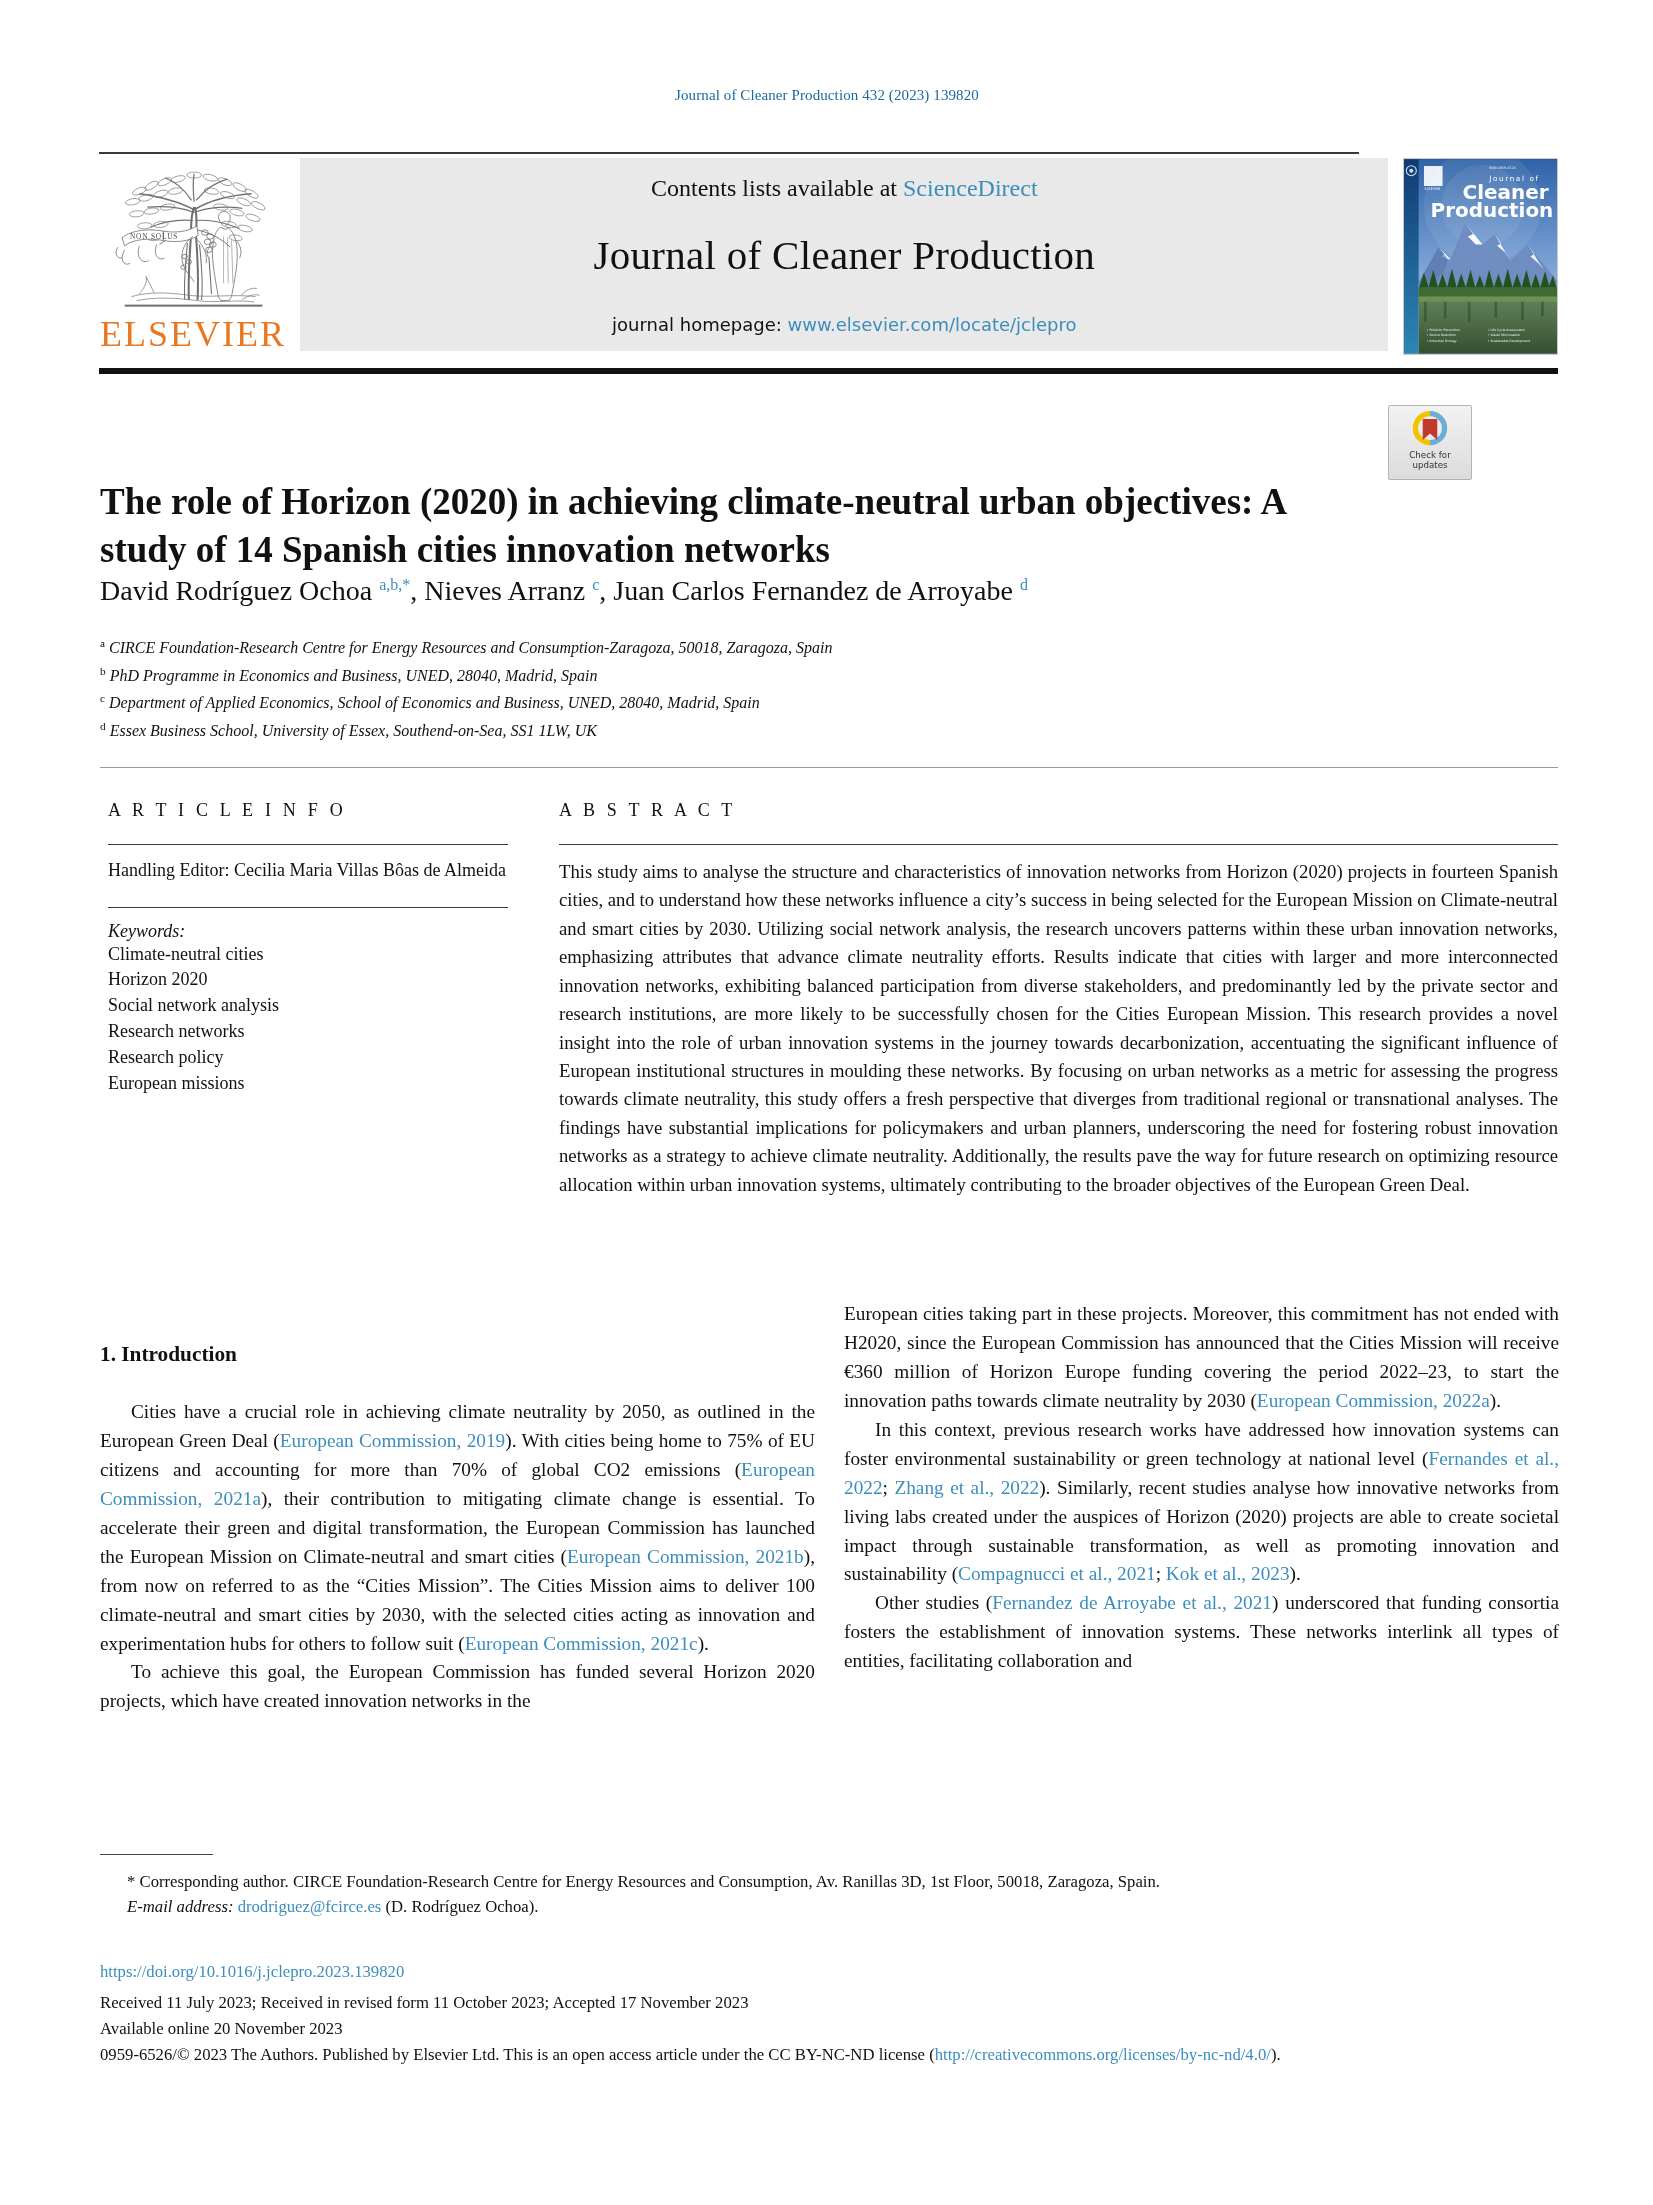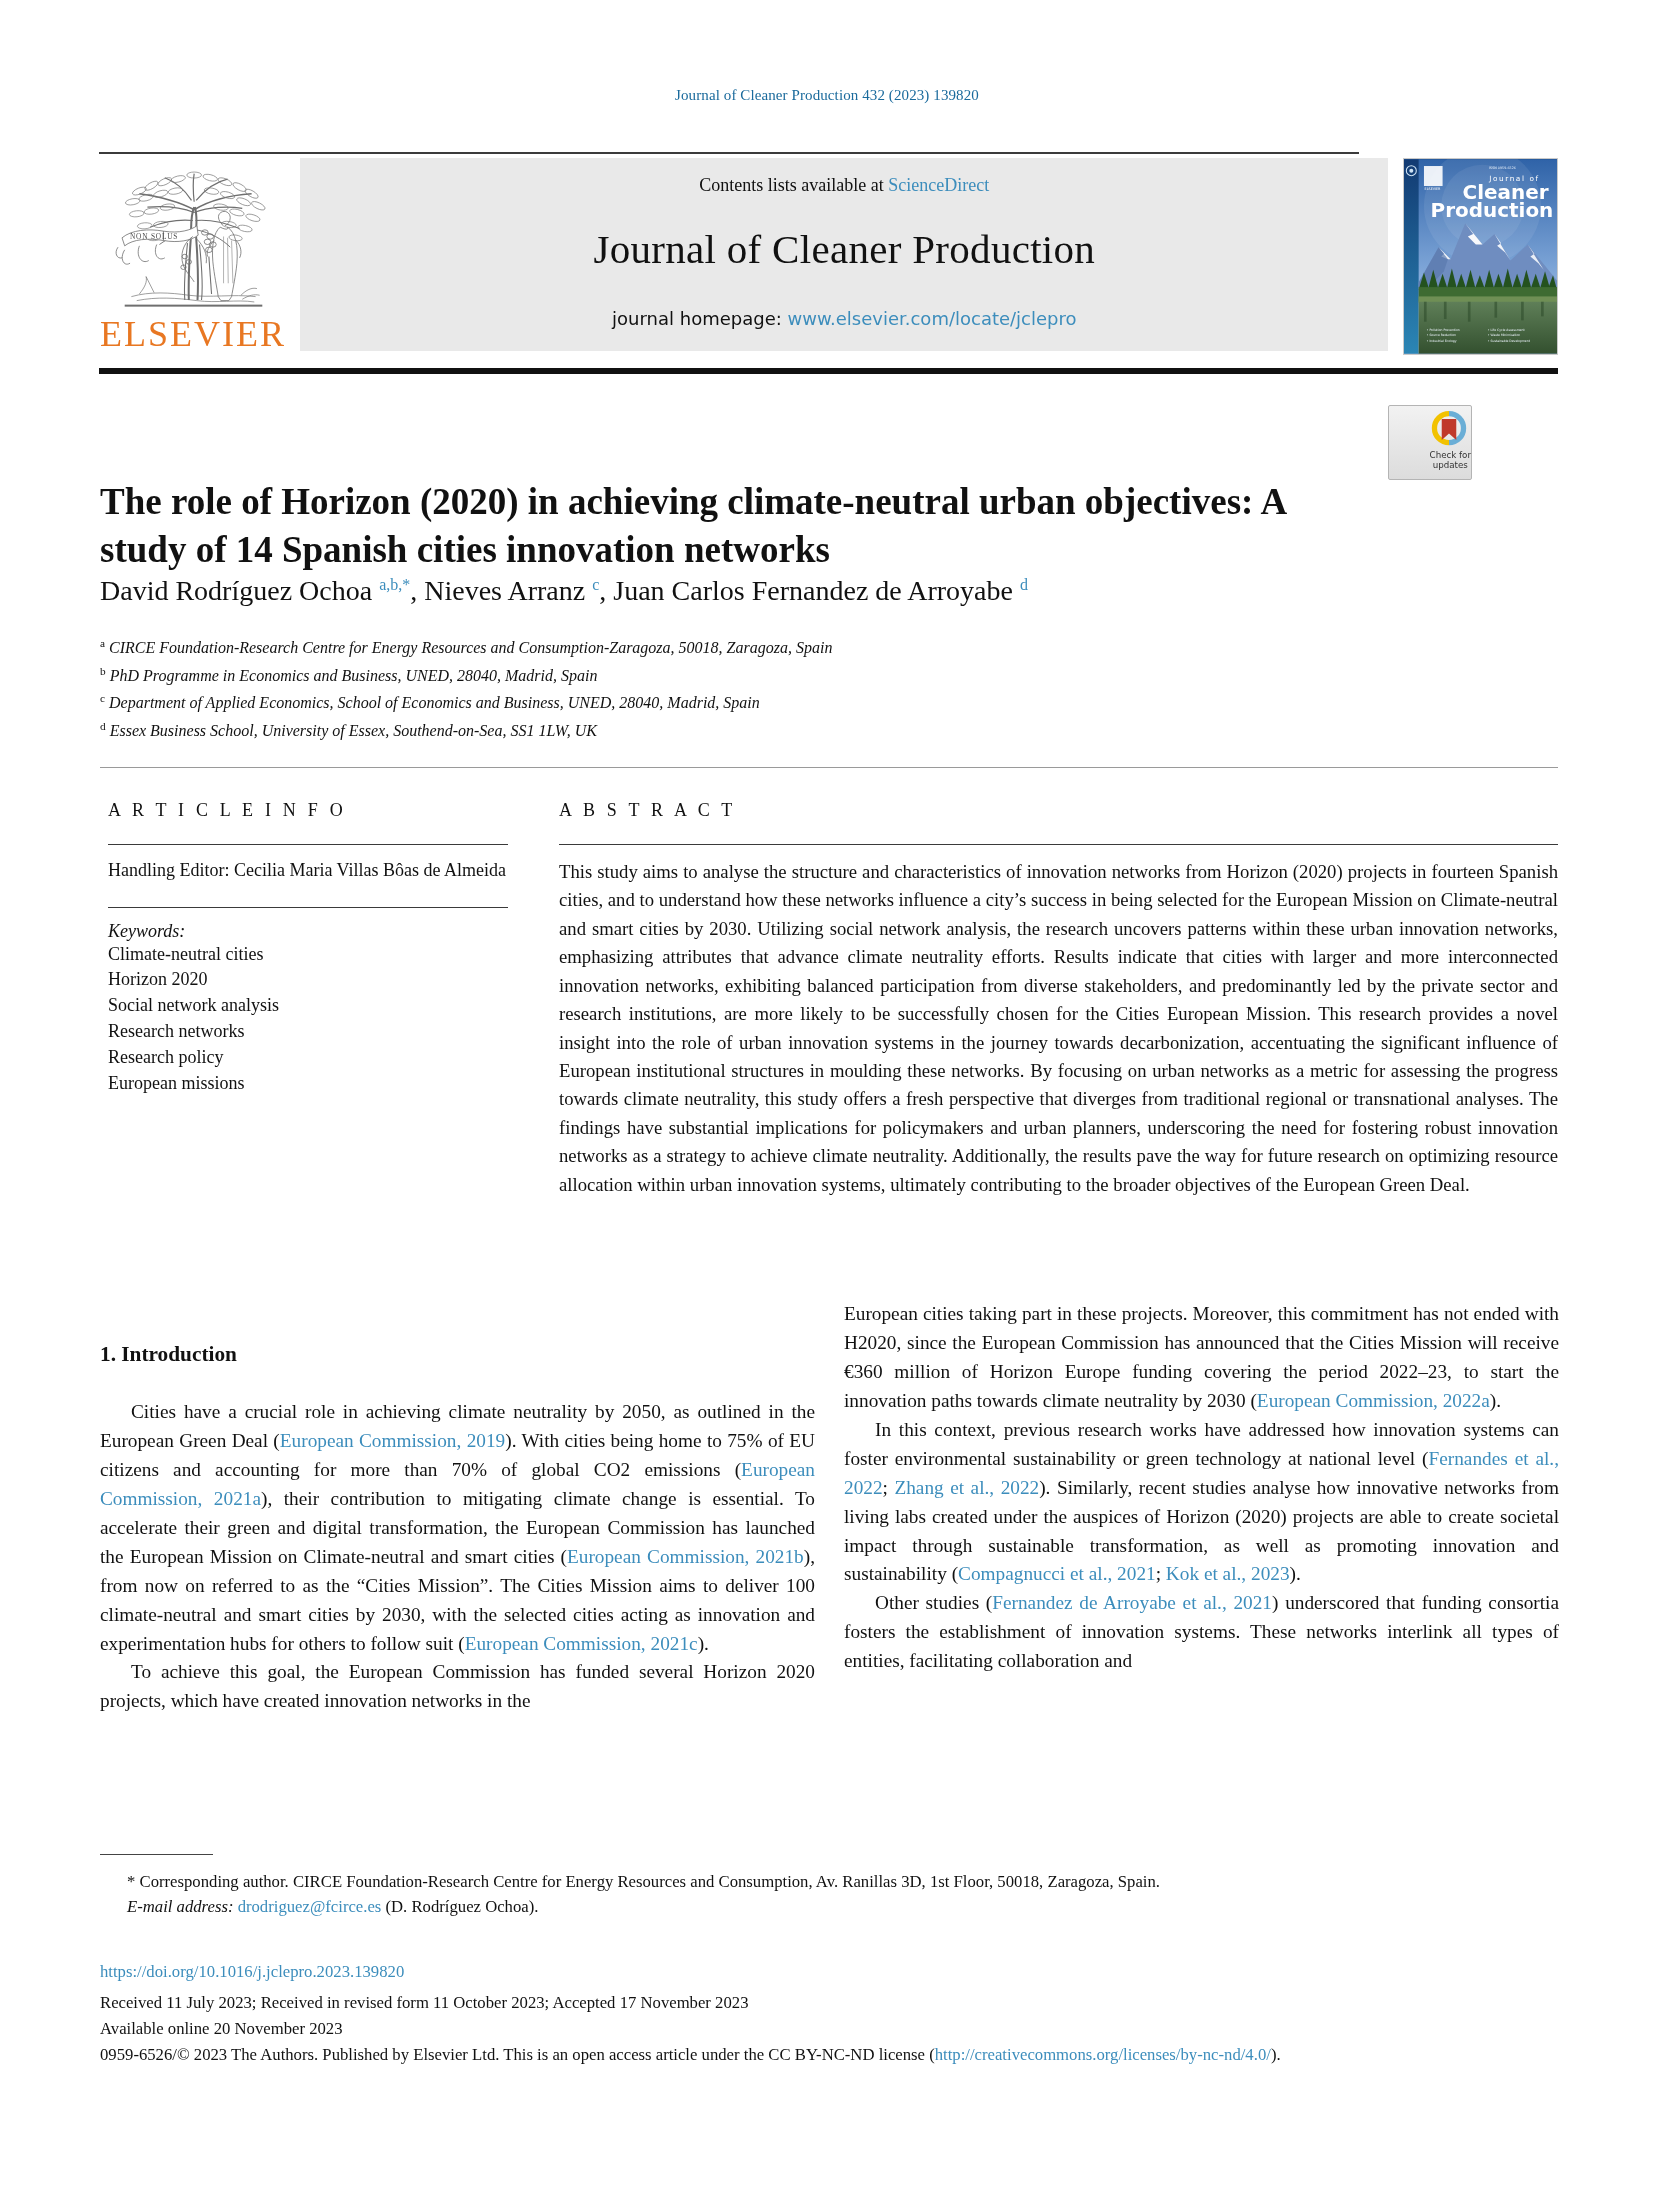--- a/index.html
+++ b/index.html
@@ -58,21 +58,21 @@
   .mast-center{
     flex:1;
     background:#e9e9e9;
     margin-left:13.3px;
     position:relative;
     display:flex;flex-direction:column;align-items:center;justify-content:flex-start;
     padding:17.3px 0 14.7px 0;
     box-sizing:border-box;
     height:193px;
   }
-  .contents-line{font-size:18px;color:#111;}
+  .contents-line{font-size:24px;color:#111;}
   .contents-line a{color:#3c8dbc;text-decoration:none;}
   .journal-name{
     font-size:41px;
     margin-top:29px;
     letter-spacing:0.3px;
     color:#111;
   }
   .homepage-line{
     font-size:18px;
     margin-top:35px;
@@ -123,21 +123,21 @@
   .affils sup{font-style:normal;font-size:11.3px;vertical-align:super;}
 
   
   .crossmark{
     position:absolute;
     left:1388px;top:405px;
     width:84px;height:75px;
     background:linear-gradient(#f2f2f2,#dcdcdc);
     border:0.7px solid #b4b4b4;
     border-radius:2px;
-    display:flex;flex-direction:column;align-items:flex-end;justify-content:flex-start;
+    display:flex;flex-direction:column;align-items:center;justify-content:flex-start;
     padding-top:4.7px;box-sizing:border-box;
   }
   .crossmark .cm-label{
     font-family:"DejaVu Sans", sans-serif;
     font-size:8.7px;line-height:1.15;text-align:center;color:#333;margin-top:2px;
   }
 
   
   .sep-top{
     position:absolute;left:100px;top:767px;width:1458px;height:0.7px;background:#9a9a9a;

